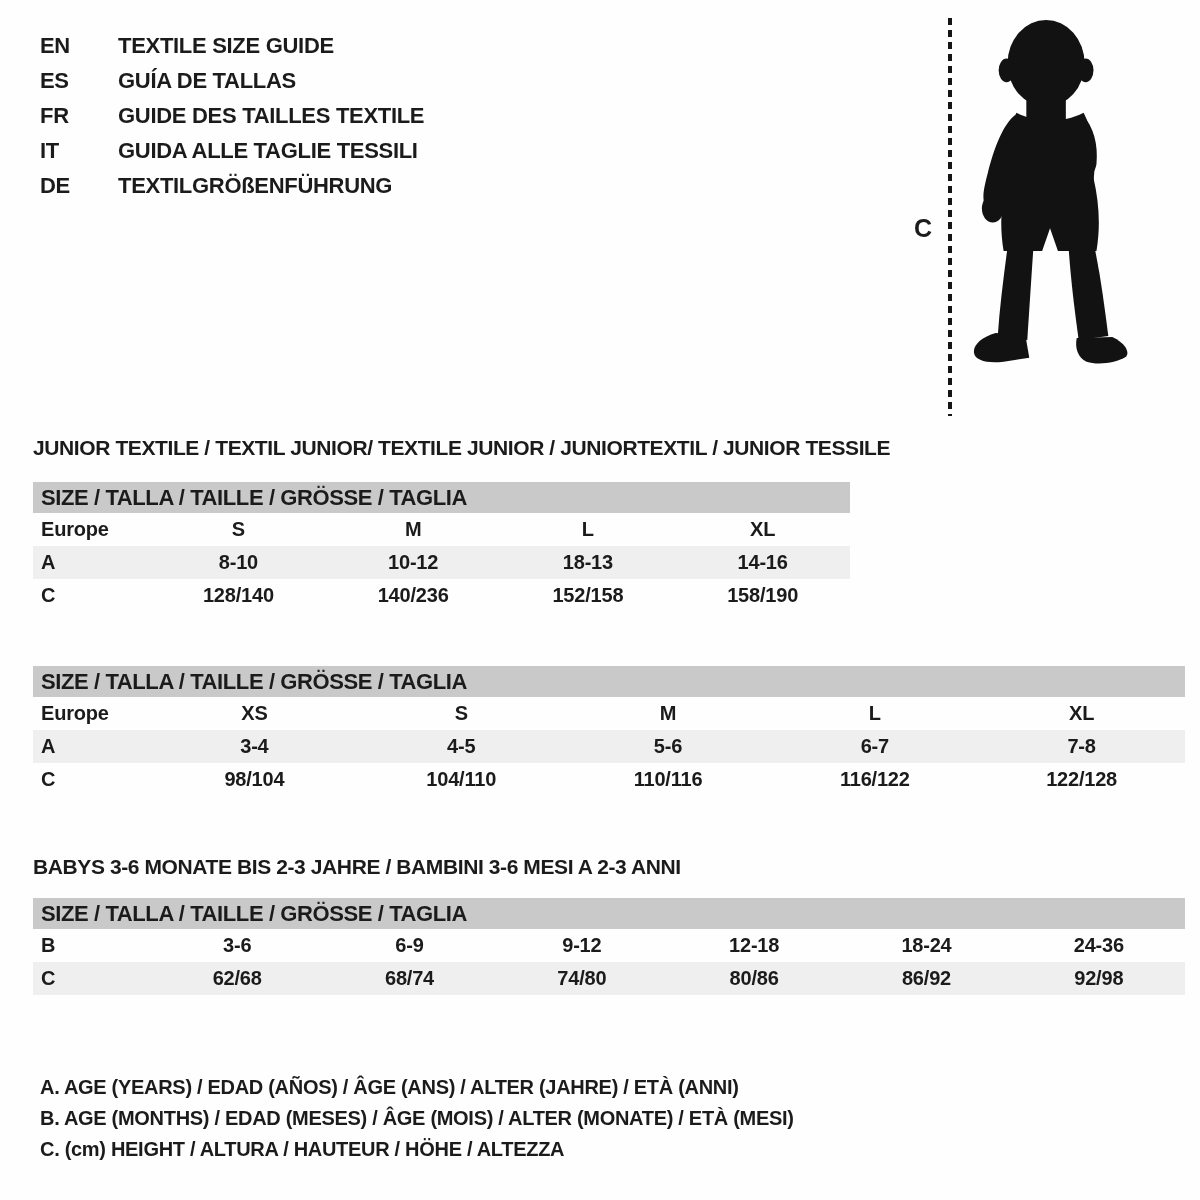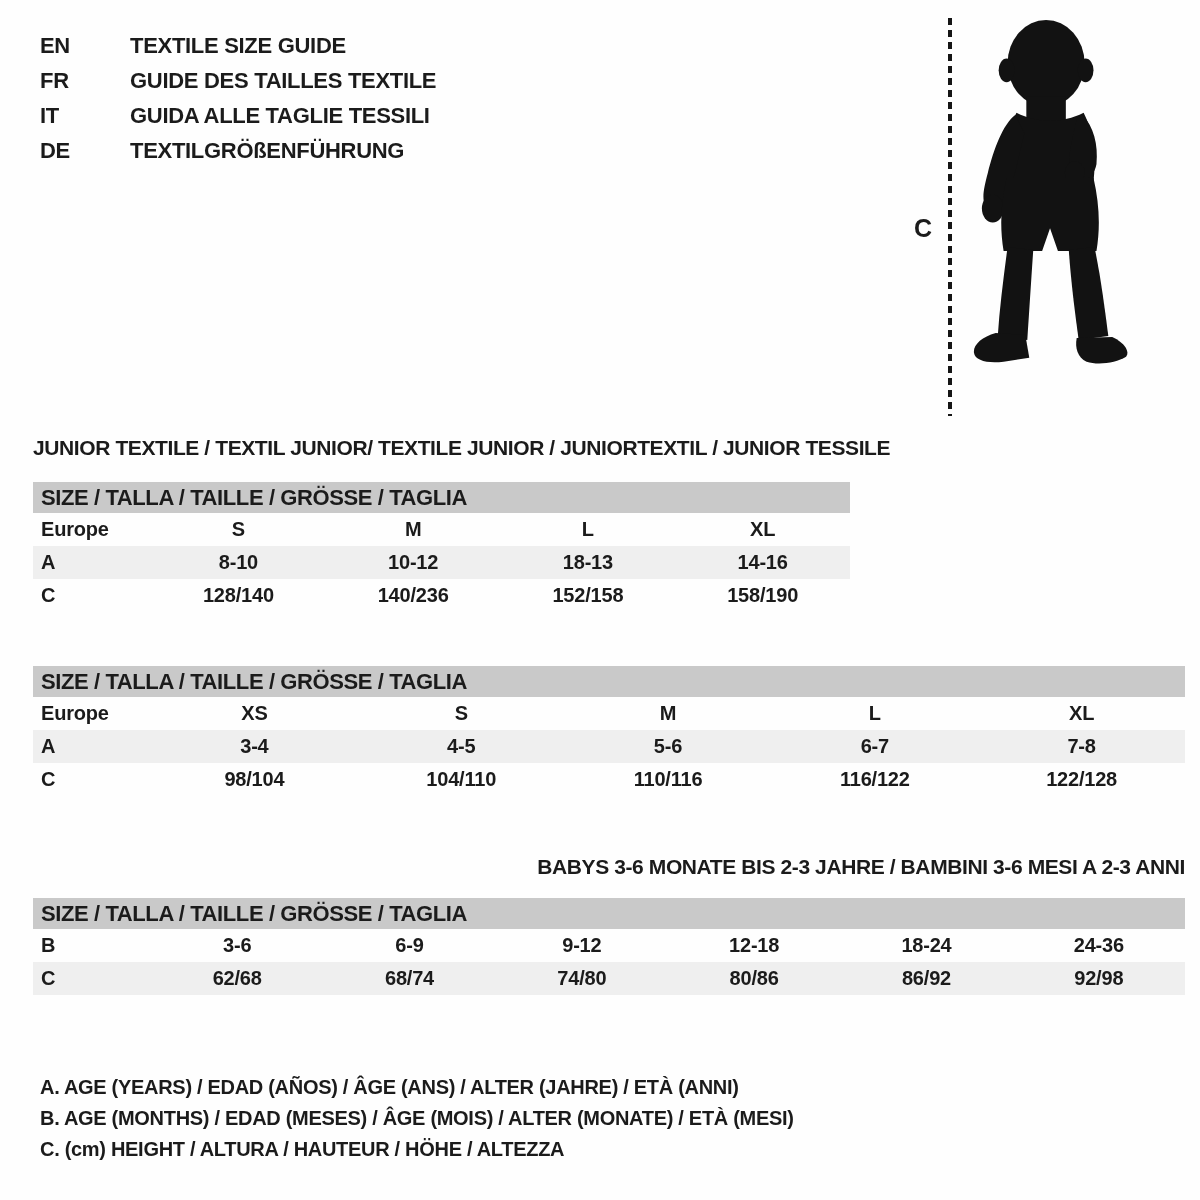--- a/index.html
+++ b/index.html
@@ -6,35 +6,35 @@
   #page{
     position:relative;width:1200px;height:1200px;overflow:hidden;
     background:#fefefe;color:#1b1b1b;
     font-family:"Liberation Sans", sans-serif;
     -webkit-font-smoothing:antialiased;
   }
   
   .lang-block{position:absolute;top:28px;left:40px;}
   .lang-row{display:flex;height:35px;align-items:center;}
   .lang-code{width:78px;font-size:22px;font-weight:700;letter-spacing:-0.3px;}
-  .lang-label{font-size:22px;font-weight:700;letter-spacing:-0.3px;white-space:nowrap;margin-left:12px;}
+  .lang-label{font-size:22px;font-weight:700;letter-spacing:-0.3px;white-space:nowrap;}
   
   .figure{position:absolute;left:900px;top:8px;width:295px;height:415px;}
   .dash-line{
     position:absolute;left:48px;top:10px;width:4px;height:398px;
     background:repeating-linear-gradient(to bottom,#151515 0 7px,transparent 7px 12px);
   }
   .measure-c{position:absolute;left:14px;top:206px;font-size:25px;font-weight:700;}
   .baby-svg{position:absolute;left:58px;top:6px;width:190px;height:405px;}
   
   .section{position:absolute;}
   .sec-junior{left:33px;top:437px;width:817px;}
   .sec-children{left:33px;top:645px;width:1152px;}
   .sec-babies{left:33px;top:852px;width:1152px;}
-  .sec-title{font-size:21px;font-weight:700;letter-spacing:-0.4px;line-height:22px;white-space:nowrap;text-align:right;}
+  .sec-title{font-size:21px;font-weight:700;letter-spacing:-0.4px;line-height:22px;white-space:nowrap;}
   .sec-title sub{font-size:0.6em;font-weight:700;}
   .sec-title.two-line{line-height:30px;white-space:normal;}
   .size-bar{
     height:31px;display:flex;align-items:center;padding-left:8px;box-sizing:border-box;
     font-size:22px;font-weight:700;letter-spacing:-0.4px;
   }
   .sec-junior .size-bar{margin-top:23px;}
   .sec-children .size-bar{margin-top:21px;}
   .sec-babies .size-bar{margin-top:16px;}
   .trow{display:flex;height:33px;align-items:center;font-size:20px;letter-spacing:-0.2px;}
@@ -46,20 +46,24 @@
 </style>
 </head>
 <body>
 
 <div id="page">
 
   <div class="lang-block">
     <div class="lang-row">
       <span class="lang-code">EN</span>
       <span class="lang-label">TEXTILE SIZE GUIDE</span>
+    </div>
+    <div class="lang-row">
+      <span class="lang-code">ES</span>
+      <span class="lang-label">GUÍA DE TALLAS</span>
     </div>
     <div class="lang-row">
       <span class="lang-code">FR</span>
       <span class="lang-label">GUIDE DES TAILLES TEXTILE</span>
     </div>
     <div class="lang-row">
       <span class="lang-code">IT</span>
       <span class="lang-label">GUIDA ALLE TAGLIE TESSILI</span>
     </div>
     <div class="lang-row">

